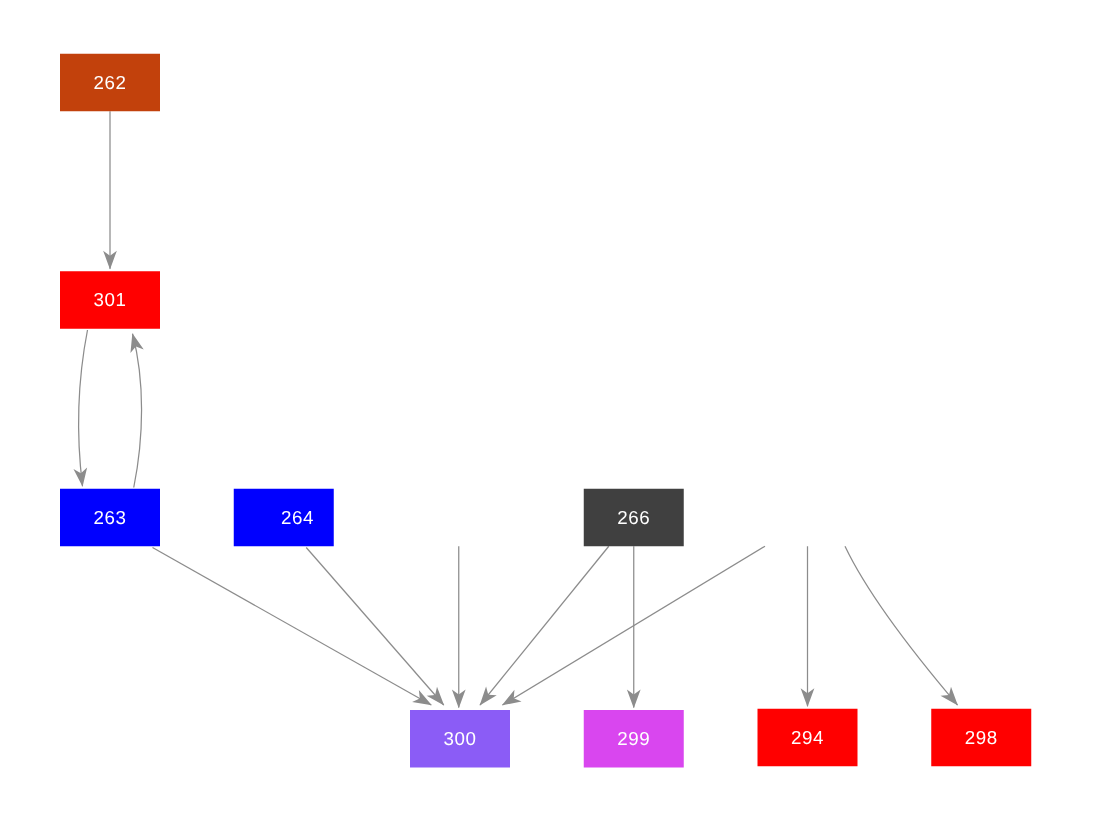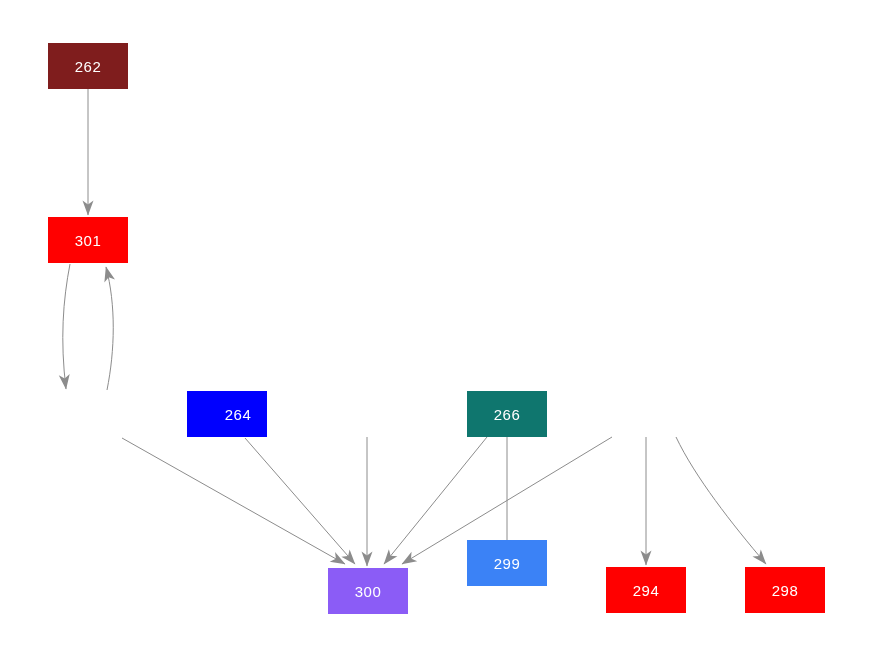--- a/index.html
+++ b/index.html
@@ -61,36 +61,39 @@
       <path class="edge" d="M 122,438 L 345,564" stroke="#8c8c8c" marker-end="url(#arrowhead)"></path>
       <path class="edge" d="M 245,438 L 355,564" stroke="#8c8c8c" marker-end="url(#arrowhead)"></path>
       <path class="edge" d="M 367,437 L 367,566" stroke="#8c8c8c" marker-end="url(#arrowhead)"></path>
       <path class="edge" d="M 487,437 L 384,564" stroke="#8c8c8c" marker-end="url(#arrowhead)"></path>
       <path class="edge" d="M 507,437 L 507,566" stroke="#8c8c8c" marker-end="url(#arrowhead)"></path>
       <path class="edge" d="M 612,437 L 402,564" stroke="#8c8c8c" marker-end="url(#arrowhead)"></path>
       <path class="edge" d="M 646,437 L 646,565" stroke="#8c8c8c" marker-end="url(#arrowhead)"></path>
       <path class="edge" d="M 676,437 C 695,477 732,524 766,564" stroke="#8c8c8c" marker-end="url(#arrowhead)"></path>
     </svg>
 
-<div class="node" style="left: 48px; top: 43px; background: #7f1d1d;">
+<div class="node" style="left: 48px; top: 43px; background: #c2410c;">
       <span class="node-label" style="color: rgb(255, 255, 255);">262</span>
     </div>
     <div class="node" style="left: 48px; top: 217px; background: rgb(255, 0, 0); text-align: center;">
       <span class="node-label" style="color: rgb(255, 255, 255);">301</span>
     </div>
+    <div class="node" style="left: 48px; top: 391px; background: rgb(0, 0, 255);">
+      <span class="node-label" style="color: rgb(255, 255, 255);">263</span>
+    </div>
     <div class="node" style="left: 187px; top: 391px; background: rgb(0, 0, 255); padding-left: 22px;">
       <span class="node-label" style="color: rgb(255, 255, 255);">264</span>
     </div>
-    <div class="node" style="left: 467px; top: 391px; background: #0f766e;">
+    <div class="node" style="left: 467px; top: 391px; background: #404040;">
       <span class="node-label" style="color: rgb(255, 255, 255);">266</span>
     </div>
     <div class="node" style="left: 328px; top: 568px; background: #8b5cf6;">
       <span class="node-label" style="color: rgb(255, 255, 255);">300</span>
     </div>
-    <div class="node" style="left: 467px; top: 540px; background: #3b82f6;">
+    <div class="node" style="left: 467px; top: 568px; background: #d946ef;">
       <span class="node-label" style="color: rgb(255, 255, 255);">299</span>
     </div>
     <div class="node" style="left: 606px; top: 567px; background: rgb(255, 0, 0);">
       <span class="node-label" style="color: rgb(255, 255, 255);">294</span>
     </div>
     <div class="node" style="left: 745px; top: 567px; background: rgb(255, 0, 0);">
       <span class="node-label" style="color: rgb(255, 255, 255);">298</span>
     </div>
   </div>
 

